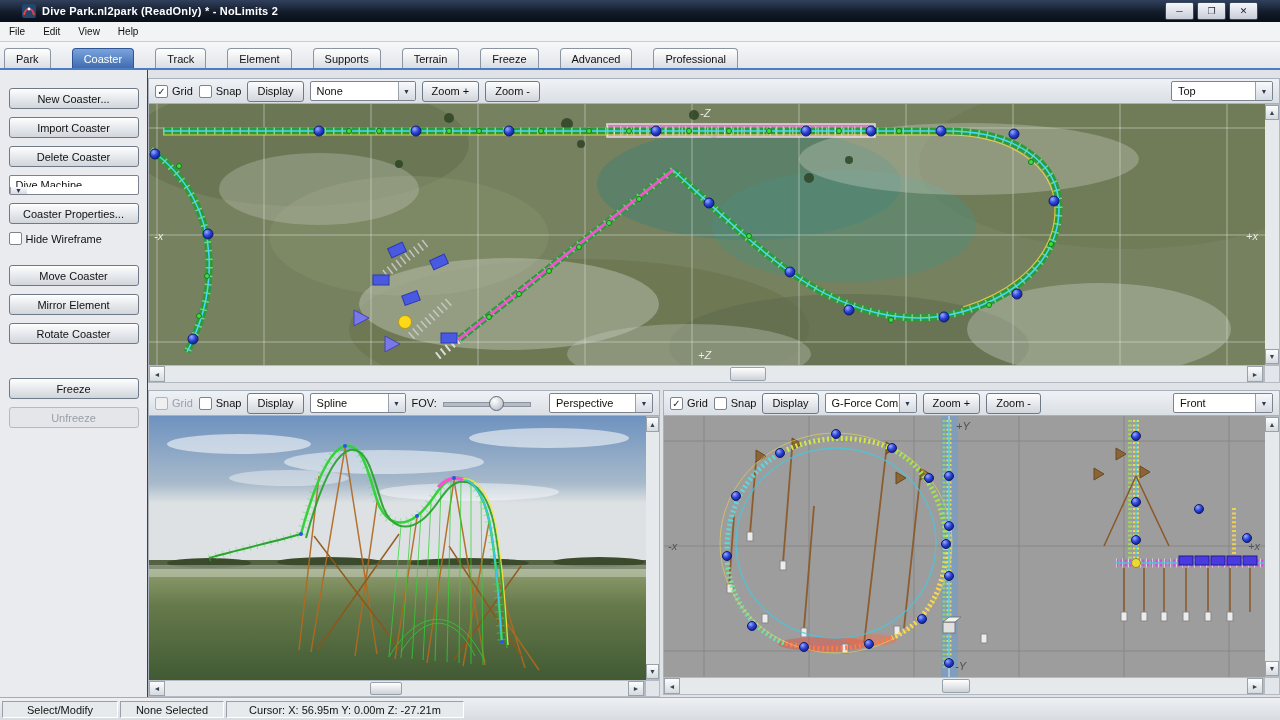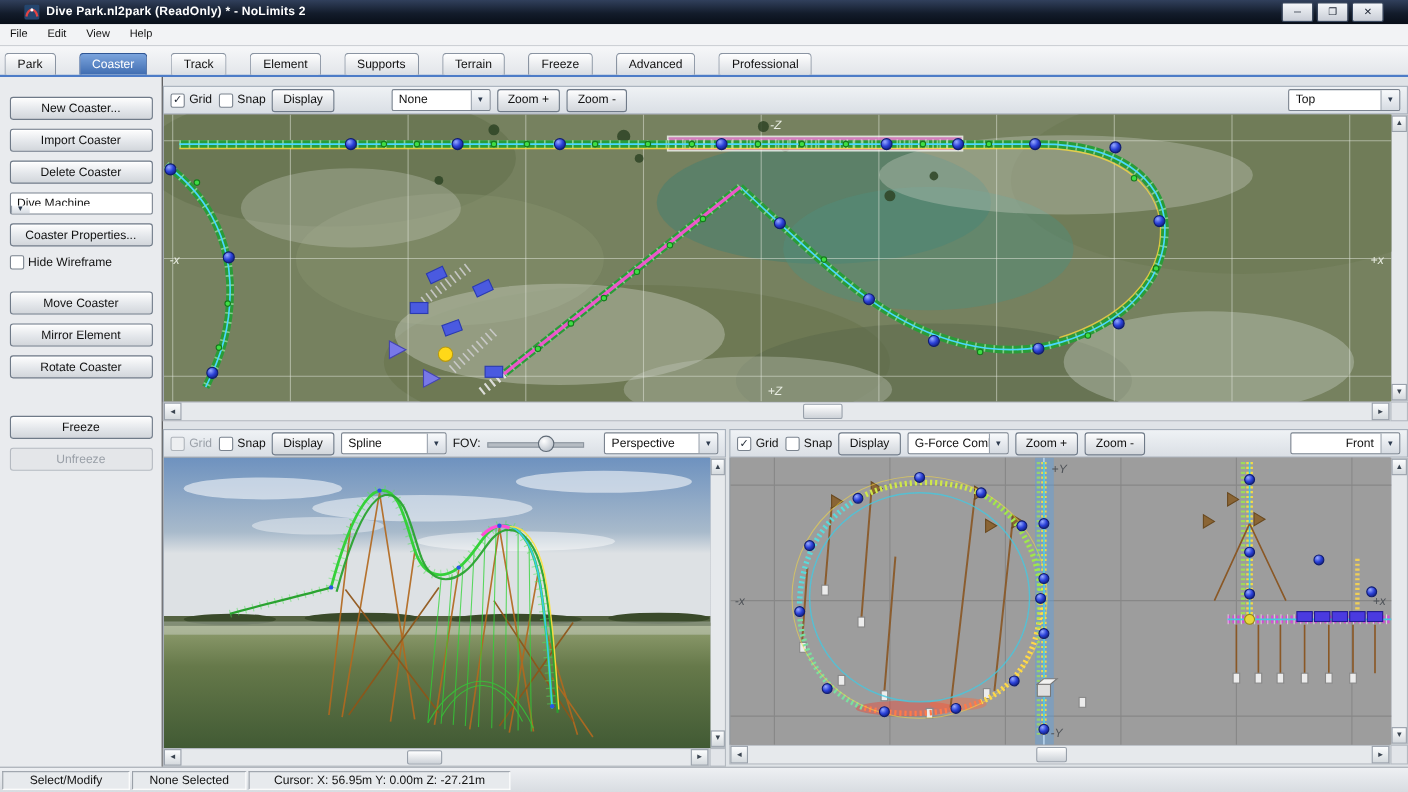--- a/index.html
+++ b/index.html
@@ -143,21 +143,21 @@
       <div class="vp-toolbar">
         <span class="cb-group">
           <span class="cb">✓</span>
           <span>Grid</span>
         </span>
         <span class="cb-group">
           <span class="cb"></span>
           <span>Snap</span>
         </span>
         <span class="btn">Display</span>
-        <span class="select" style="width:90px;margin-left:46px;">
+        <span class="select" style="width:106px;">
           <span class="sel-text">None</span>
           <span class="sel-arrow">▼</span>
         </span>
         <span class="btn">Zoom +</span>
         <span class="btn">Zoom -</span>
         <span class="select" style="width:102px;margin-left:auto;">
           <span class="sel-text">Top</span>
           <span class="sel-arrow">▼</span>
         </span>
       </div>
@@ -415,21 +415,21 @@
           <span class="cb"></span>
           <span>Snap</span>
         </span>
         <span class="btn">Display</span>
         <span class="select" style="width:92px;">
           <span class="sel-text">G-Force Comb</span>
           <span class="sel-arrow">▼</span>
         </span>
         <span class="btn">Zoom +</span>
         <span class="btn">Zoom -</span>
-        <span class="select" style="width:100px;margin-left:auto;text-align:right;">
+        <span class="select" style="width:100px;margin-left:auto;">
           <span class="sel-text">Front</span>
           <span class="sel-arrow">▼</span>
         </span>
       </div>
       <div class="canvas-row">
         <div class="canvas" style="width:601px;height:261px;">
           <svg viewBox="0 0 601 261" width="601" height="261">
             <defs>
               <radialGradient id="ng3" cx="35%" cy="30%" r="75%">
                 <stop offset="0%" stop-color="#97aaff"></stop>

